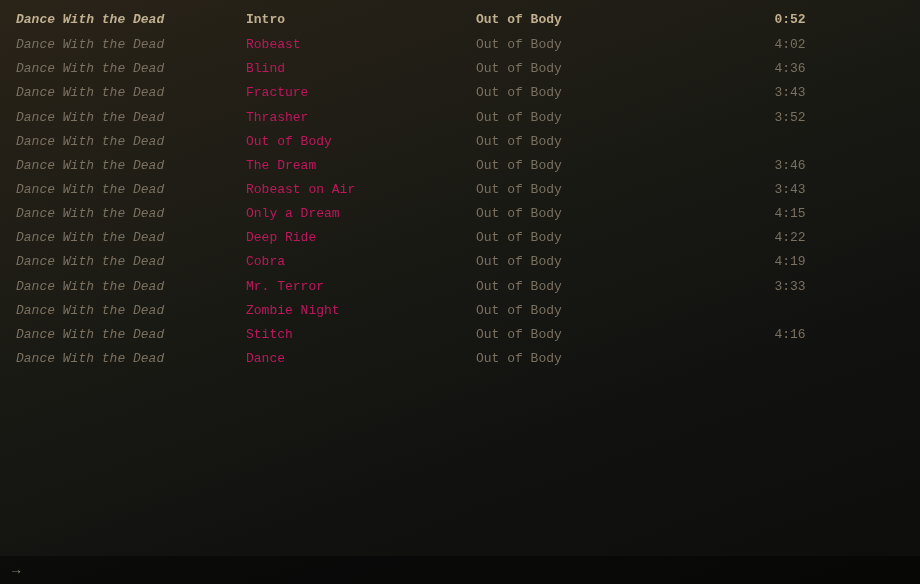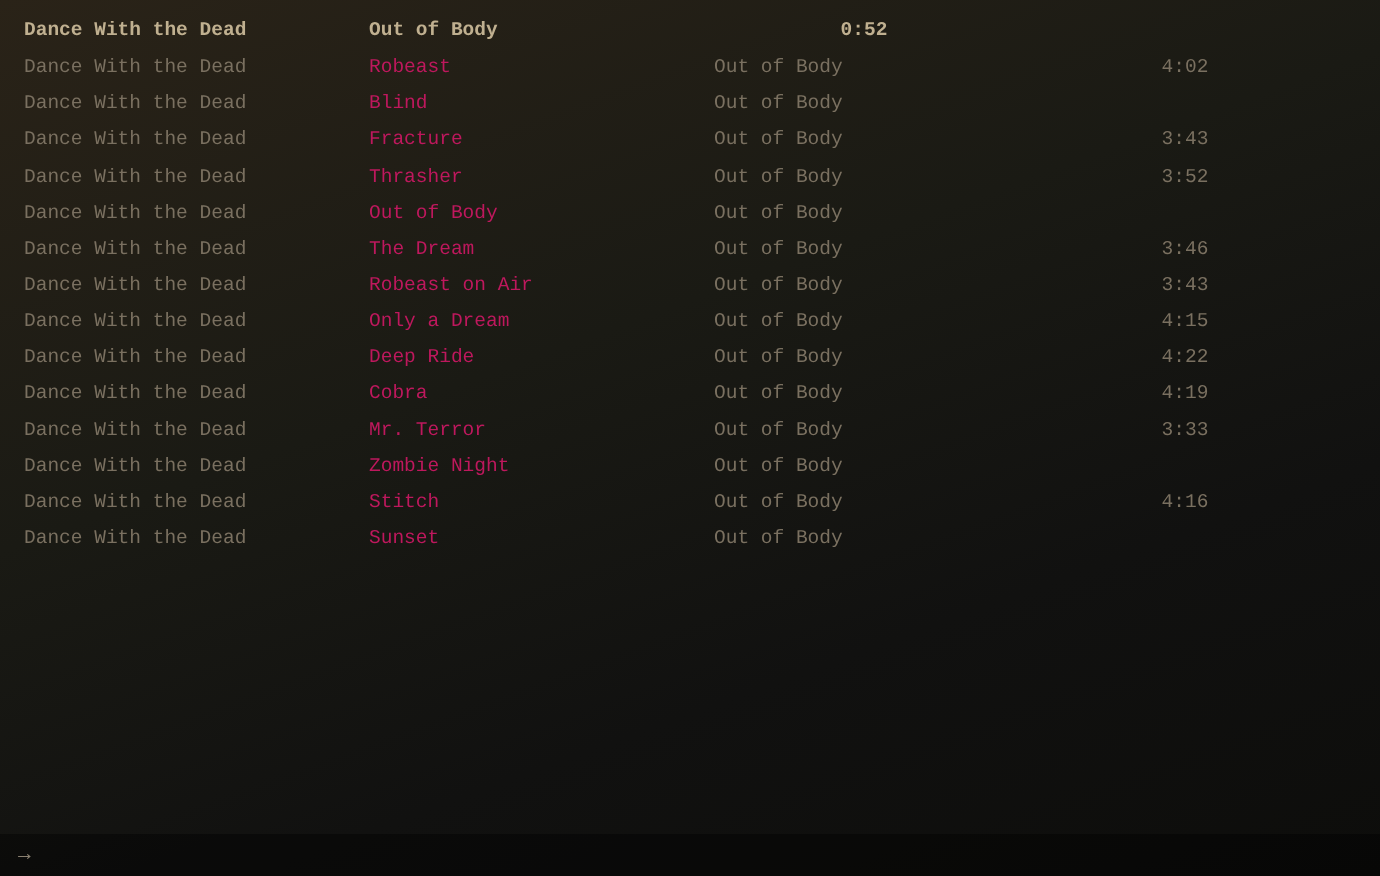--- a/index.html
+++ b/index.html
@@ -29,21 +29,21 @@
       padding: 2px 16px 2px 16px;
       line-height: 1.55;
     }
 
     .track-row.header {
       color: #c0b090;
       font-weight: bold;
       padding-bottom: 3px;
     }
 
-    .col-artist { color: #7a7060; }
+    .col-artist { color: #7a7060; font-style: italic; }
     .col-title { color: #be185d; }
     .col-album { color: #7a7060; }
     .col-duration {
       text-align: center;
       color: #7a7060;
     }
 
     .header .col-artist { color: #c0b090; }
     .header .col-title { color: #c0b090; }
     .header .col-album { color: #c0b090; }
@@ -66,33 +66,35 @@
       font-size: 14px;
     }
   </style>
 </head>
 <body>
 
 <div class="track-list">
 
   <div class="track-row header">
     <span class="col-artist">Dance With the Dead</span>
+    <span class="col-title">Intro</span>
     <span class="col-album">Out of Body</span>
     <span class="col-duration">0:52</span>
   </div>
 <div class="track-row">
       <span class="col-artist">Dance With the Dead</span>
       <span class="col-title">Robeast</span>
       <span class="col-album">Out of Body</span>
       <span class="col-duration">4:02</span>
     </div>
     <div class="track-row">
       <span class="col-artist">Dance With the Dead</span>
       <span class="col-title">Blind</span>
       <span class="col-album">Out of Body</span>
+      <span class="col-duration">4:36</span>
     </div>
     <div class="track-row">
       <span class="col-artist">Dance With the Dead</span>
       <span class="col-title">Fracture</span>
       <span class="col-album">Out of Body</span>
       <span class="col-duration">3:43</span>
     </div>
     <div class="track-row">
       <span class="col-artist">Dance With the Dead</span>
       <span class="col-title">Thrasher</span>
@@ -146,20 +148,20 @@
       <span class="col-album">Out of Body</span>
     </div>
     <div class="track-row">
       <span class="col-artist">Dance With the Dead</span>
       <span class="col-title">Stitch</span>
       <span class="col-album">Out of Body</span>
       <span class="col-duration">4:16</span>
     </div>
     <div class="track-row">
       <span class="col-artist">Dance With the Dead</span>
-      <span class="col-title">Sunset</span>
+      <span class="col-title">Dance</span>
       <span class="col-album">Out of Body</span>
     </div>
   </div>
 
 <div class="bottom-bar">
   <span class="arrow-icon">→</span>
 </div>
 
 </body></html>

